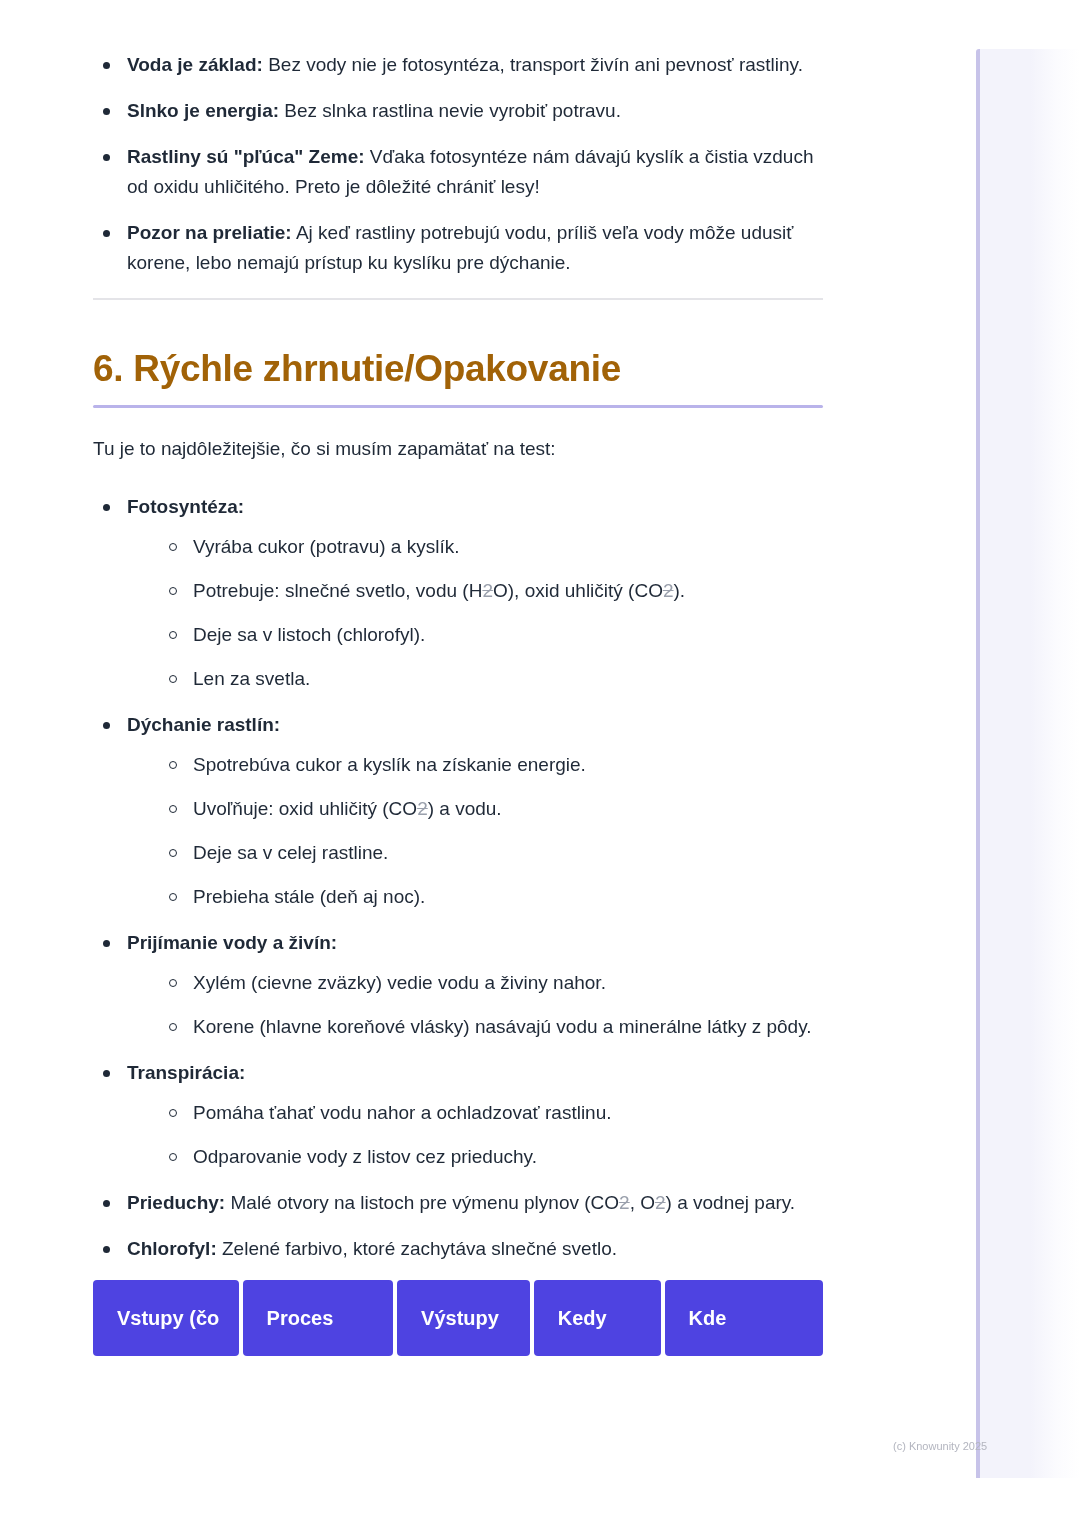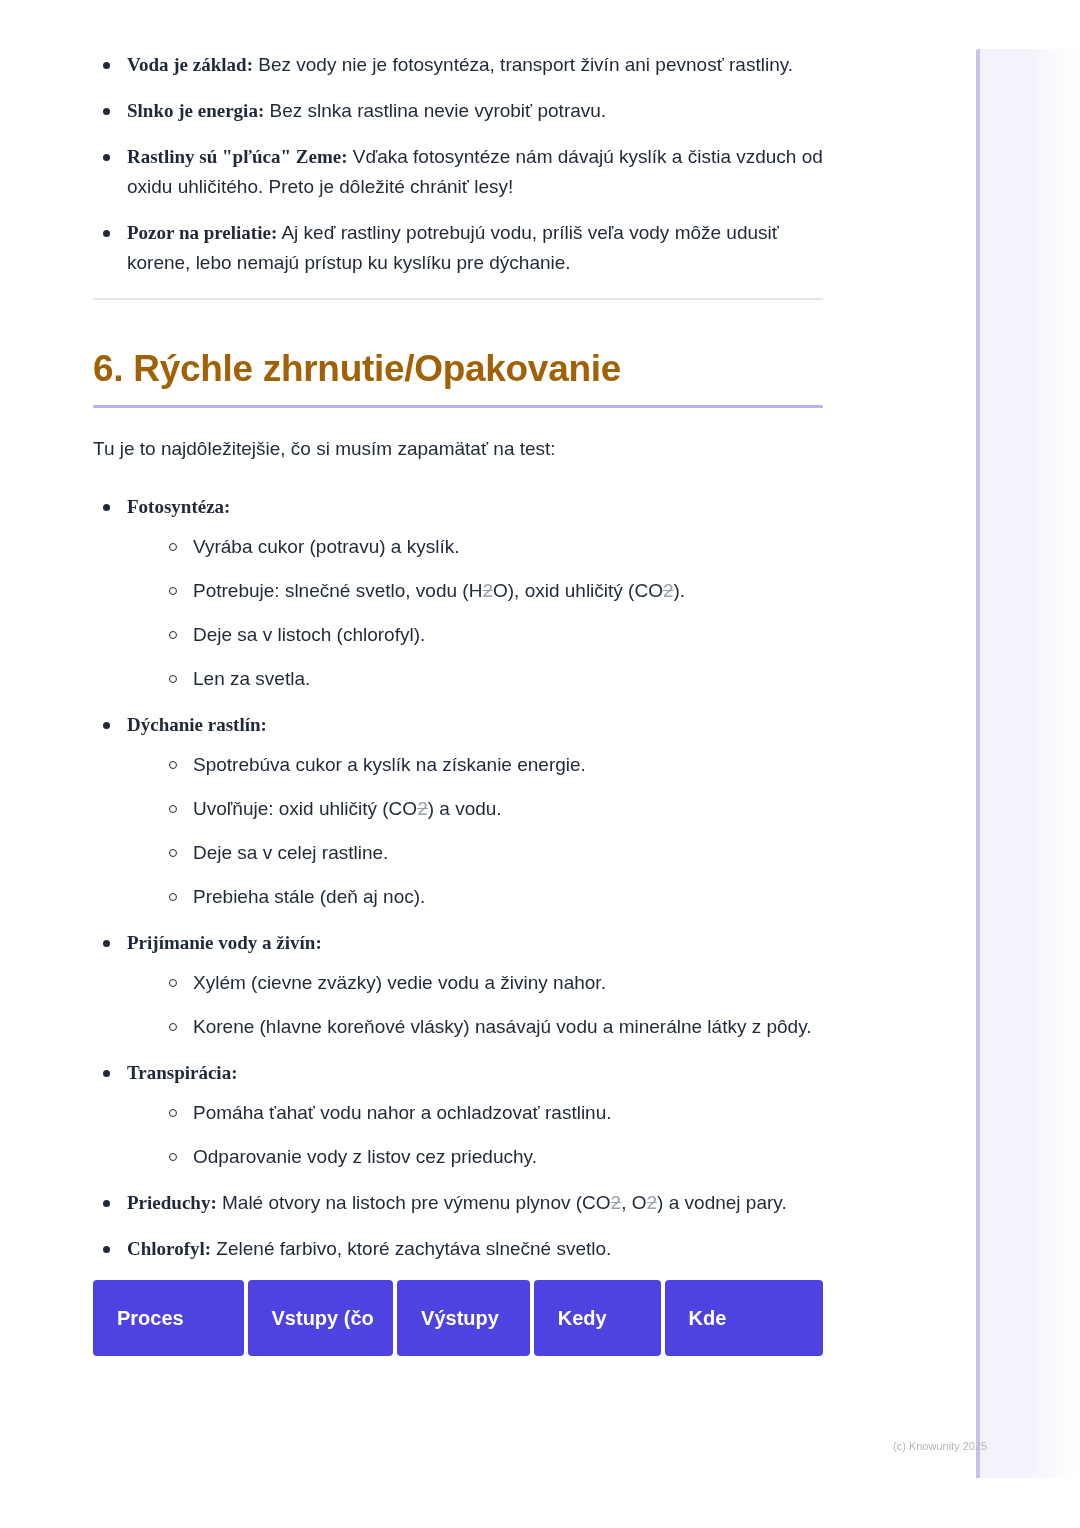--- a/index.html
+++ b/index.html
@@ -55,21 +55,21 @@
   li.li-2 .ring {
     position: absolute;
     left: 42px;
     top: 11px;
     width: 8px;
     height: 8px;
     border: 1.6px solid #1f2937;
     border-radius: 50%;
     box-sizing: border-box;
   }
-  .seg-bold { font-weight: 700; font-family: Liberation Serif, serif; }
+  .seg-bold { font-weight: 700; }
   .seg-struck {
     color: #9aa0ac;
     text-decoration: line-through;
   }
   .divider {
     height: 2px;
     background: #e4e4e8;
     margin-top: 20px;
   }
   h2.heading {
@@ -177,22 +177,22 @@
           </ul></li>
         <li class="li-1"><span class="dot"></span><span class="seg-bold">Transpirácia:</span><ul class="sub">
             <li class="li-2"><span class="ring"></span><span>Pomáha ťahať vodu nahor a ochladzovať rastlinu.</span></li>
             <li class="li-2"><span class="ring"></span><span>Odparovanie vody z listov cez prieduchy.</span></li>
           </ul></li>
         <li class="li-1"><span class="dot"></span><span class="seg-bold">Prieduchy:</span><span> Malé otvory na listoch pre výmenu plynov (CO</span><span class="seg-struck">2</span><span>, O</span><span class="seg-struck">2</span><span>) a vodnej pary.</span></li>
         <li class="li-1"><span class="dot"></span><span class="seg-bold">Chlorofyl:</span><span> Zelené farbivo, ktoré zachytáva slnečné svetlo.</span></li>
       </ul>
 
     <div class="table-row">
+      <div class="th-cell c1">Vstupy (čo</div>
       <div class="th-cell c0">Proces</div>
-      <div class="th-cell c1">Vstupy (čo</div>
       <div class="th-cell c2">Výstupy</div>
       <div class="th-cell c3">Kedy</div>
       <div class="th-cell c4">Kde</div>
     </div>
 
   </div>
 
   <div class="right-edge"></div>
   <div class="footer-note">(c) Knowunity 2025</div>
 </div>

